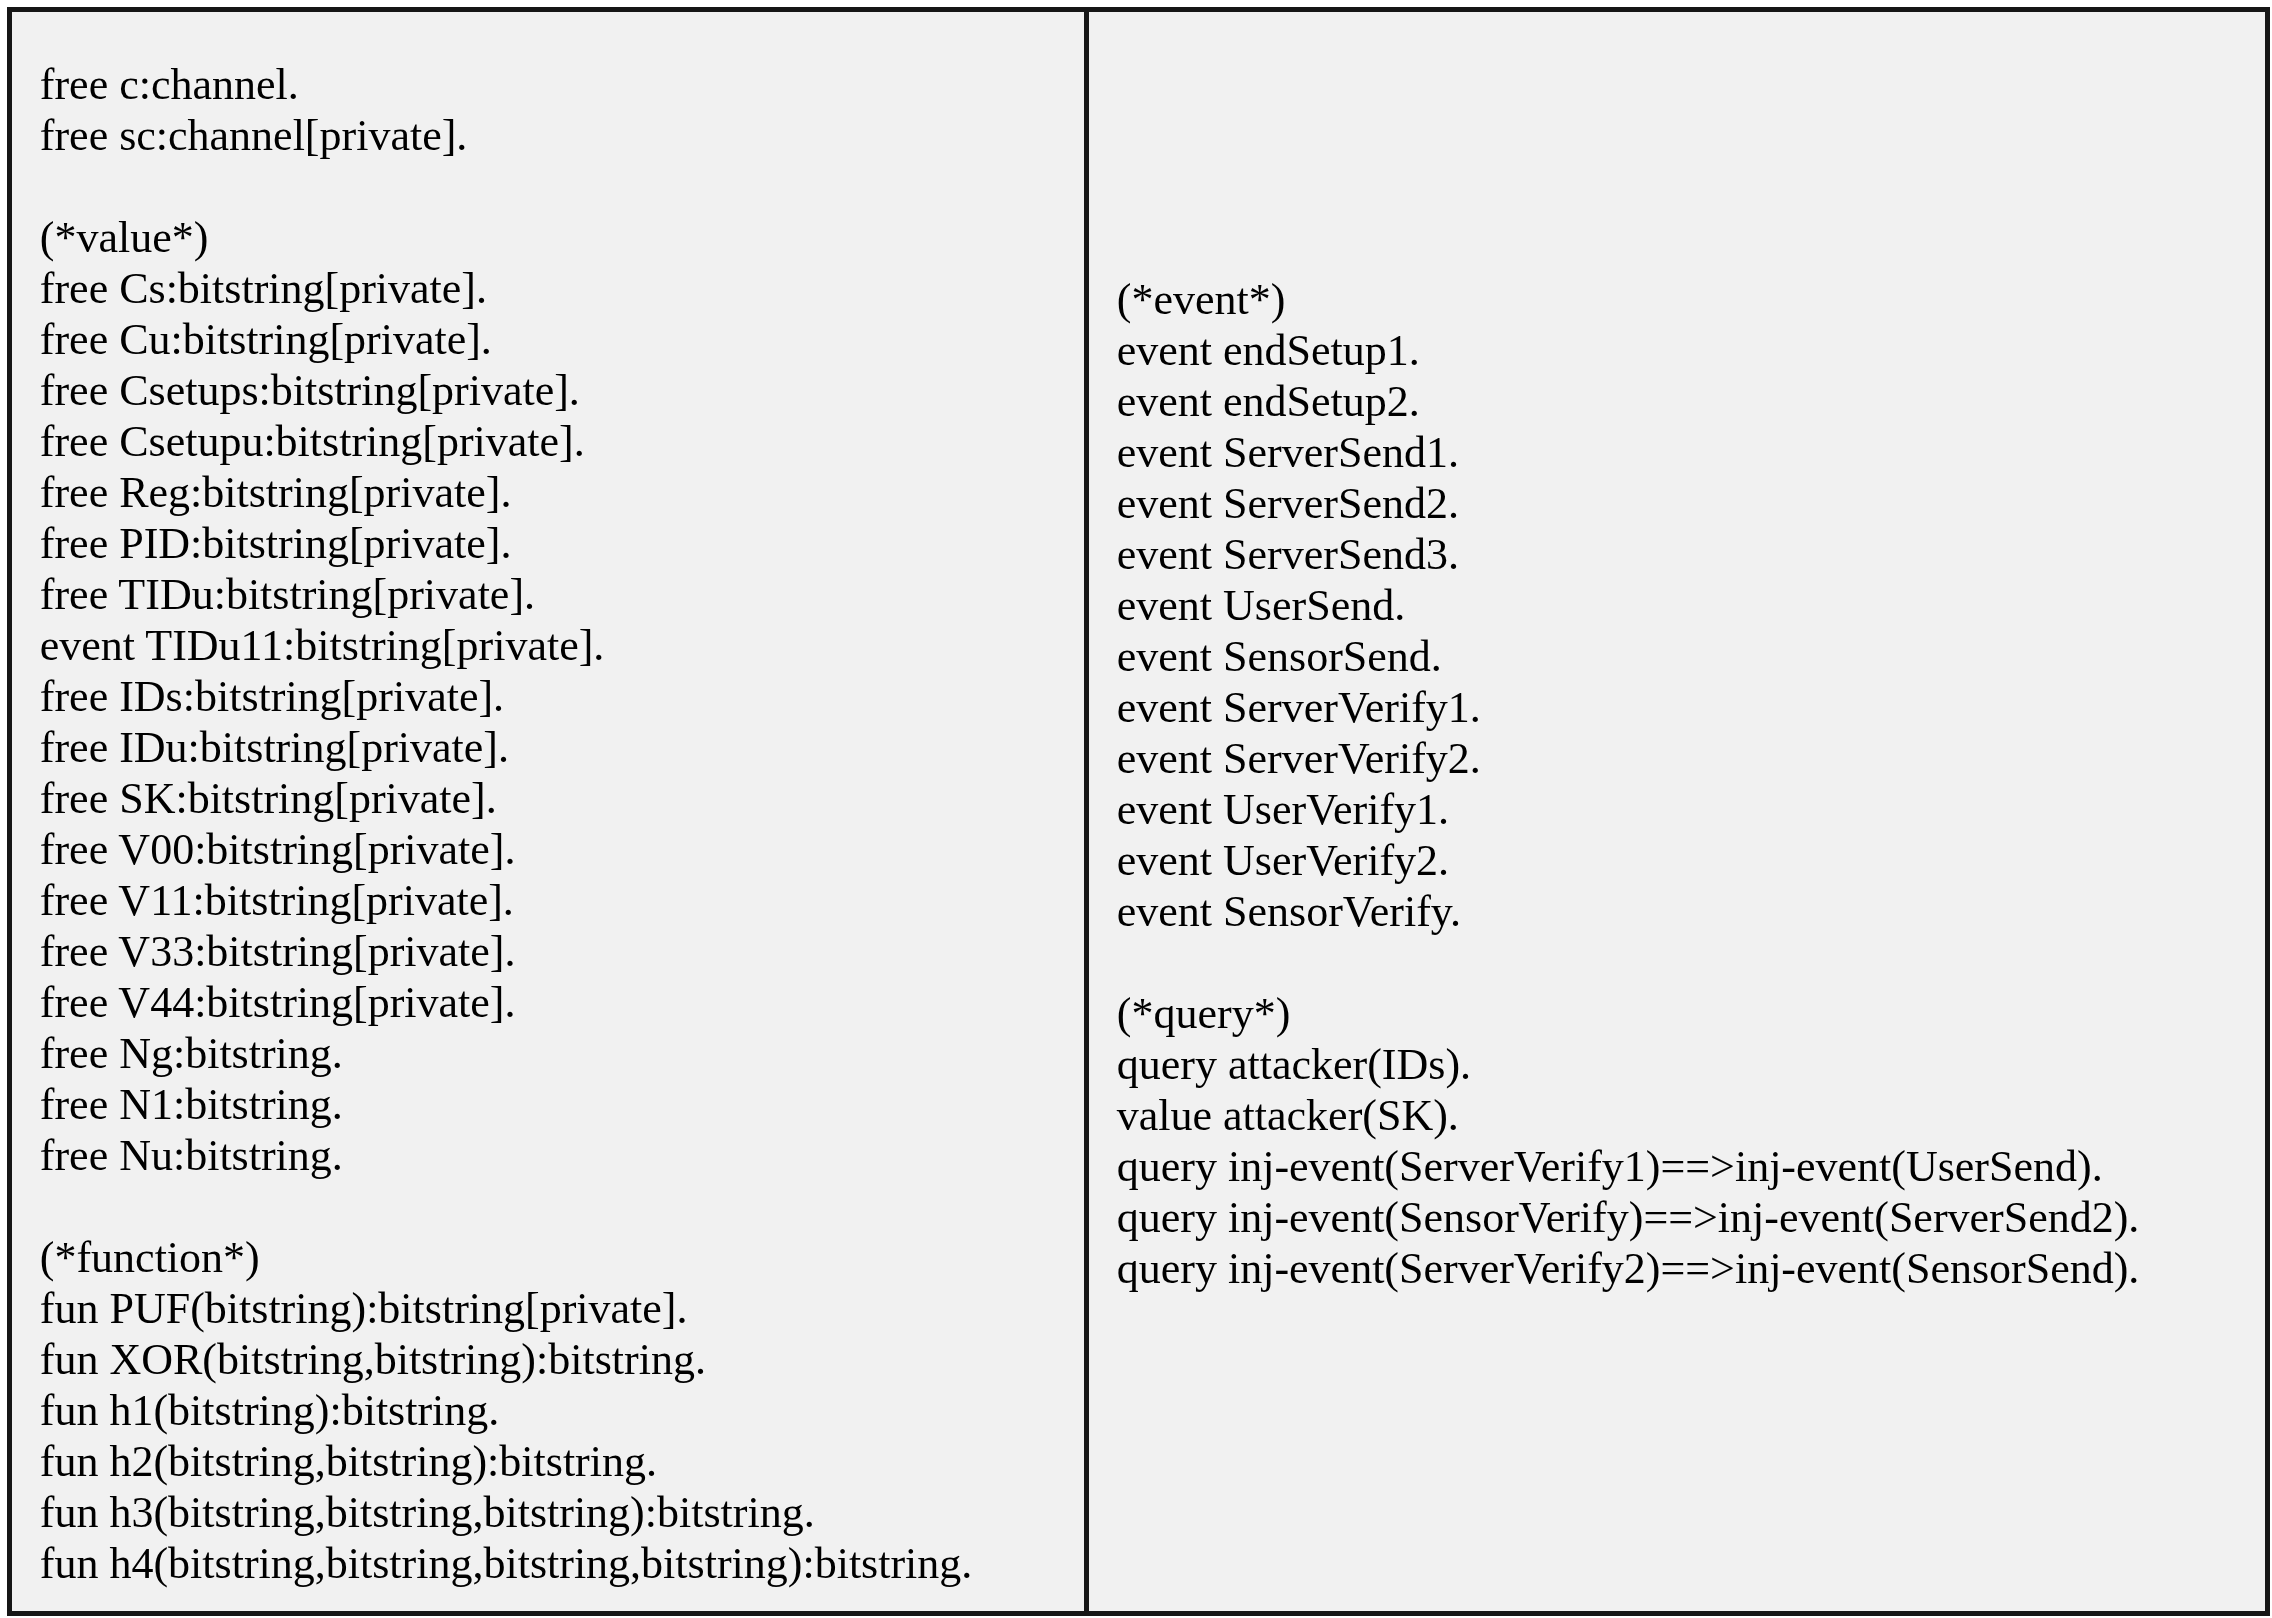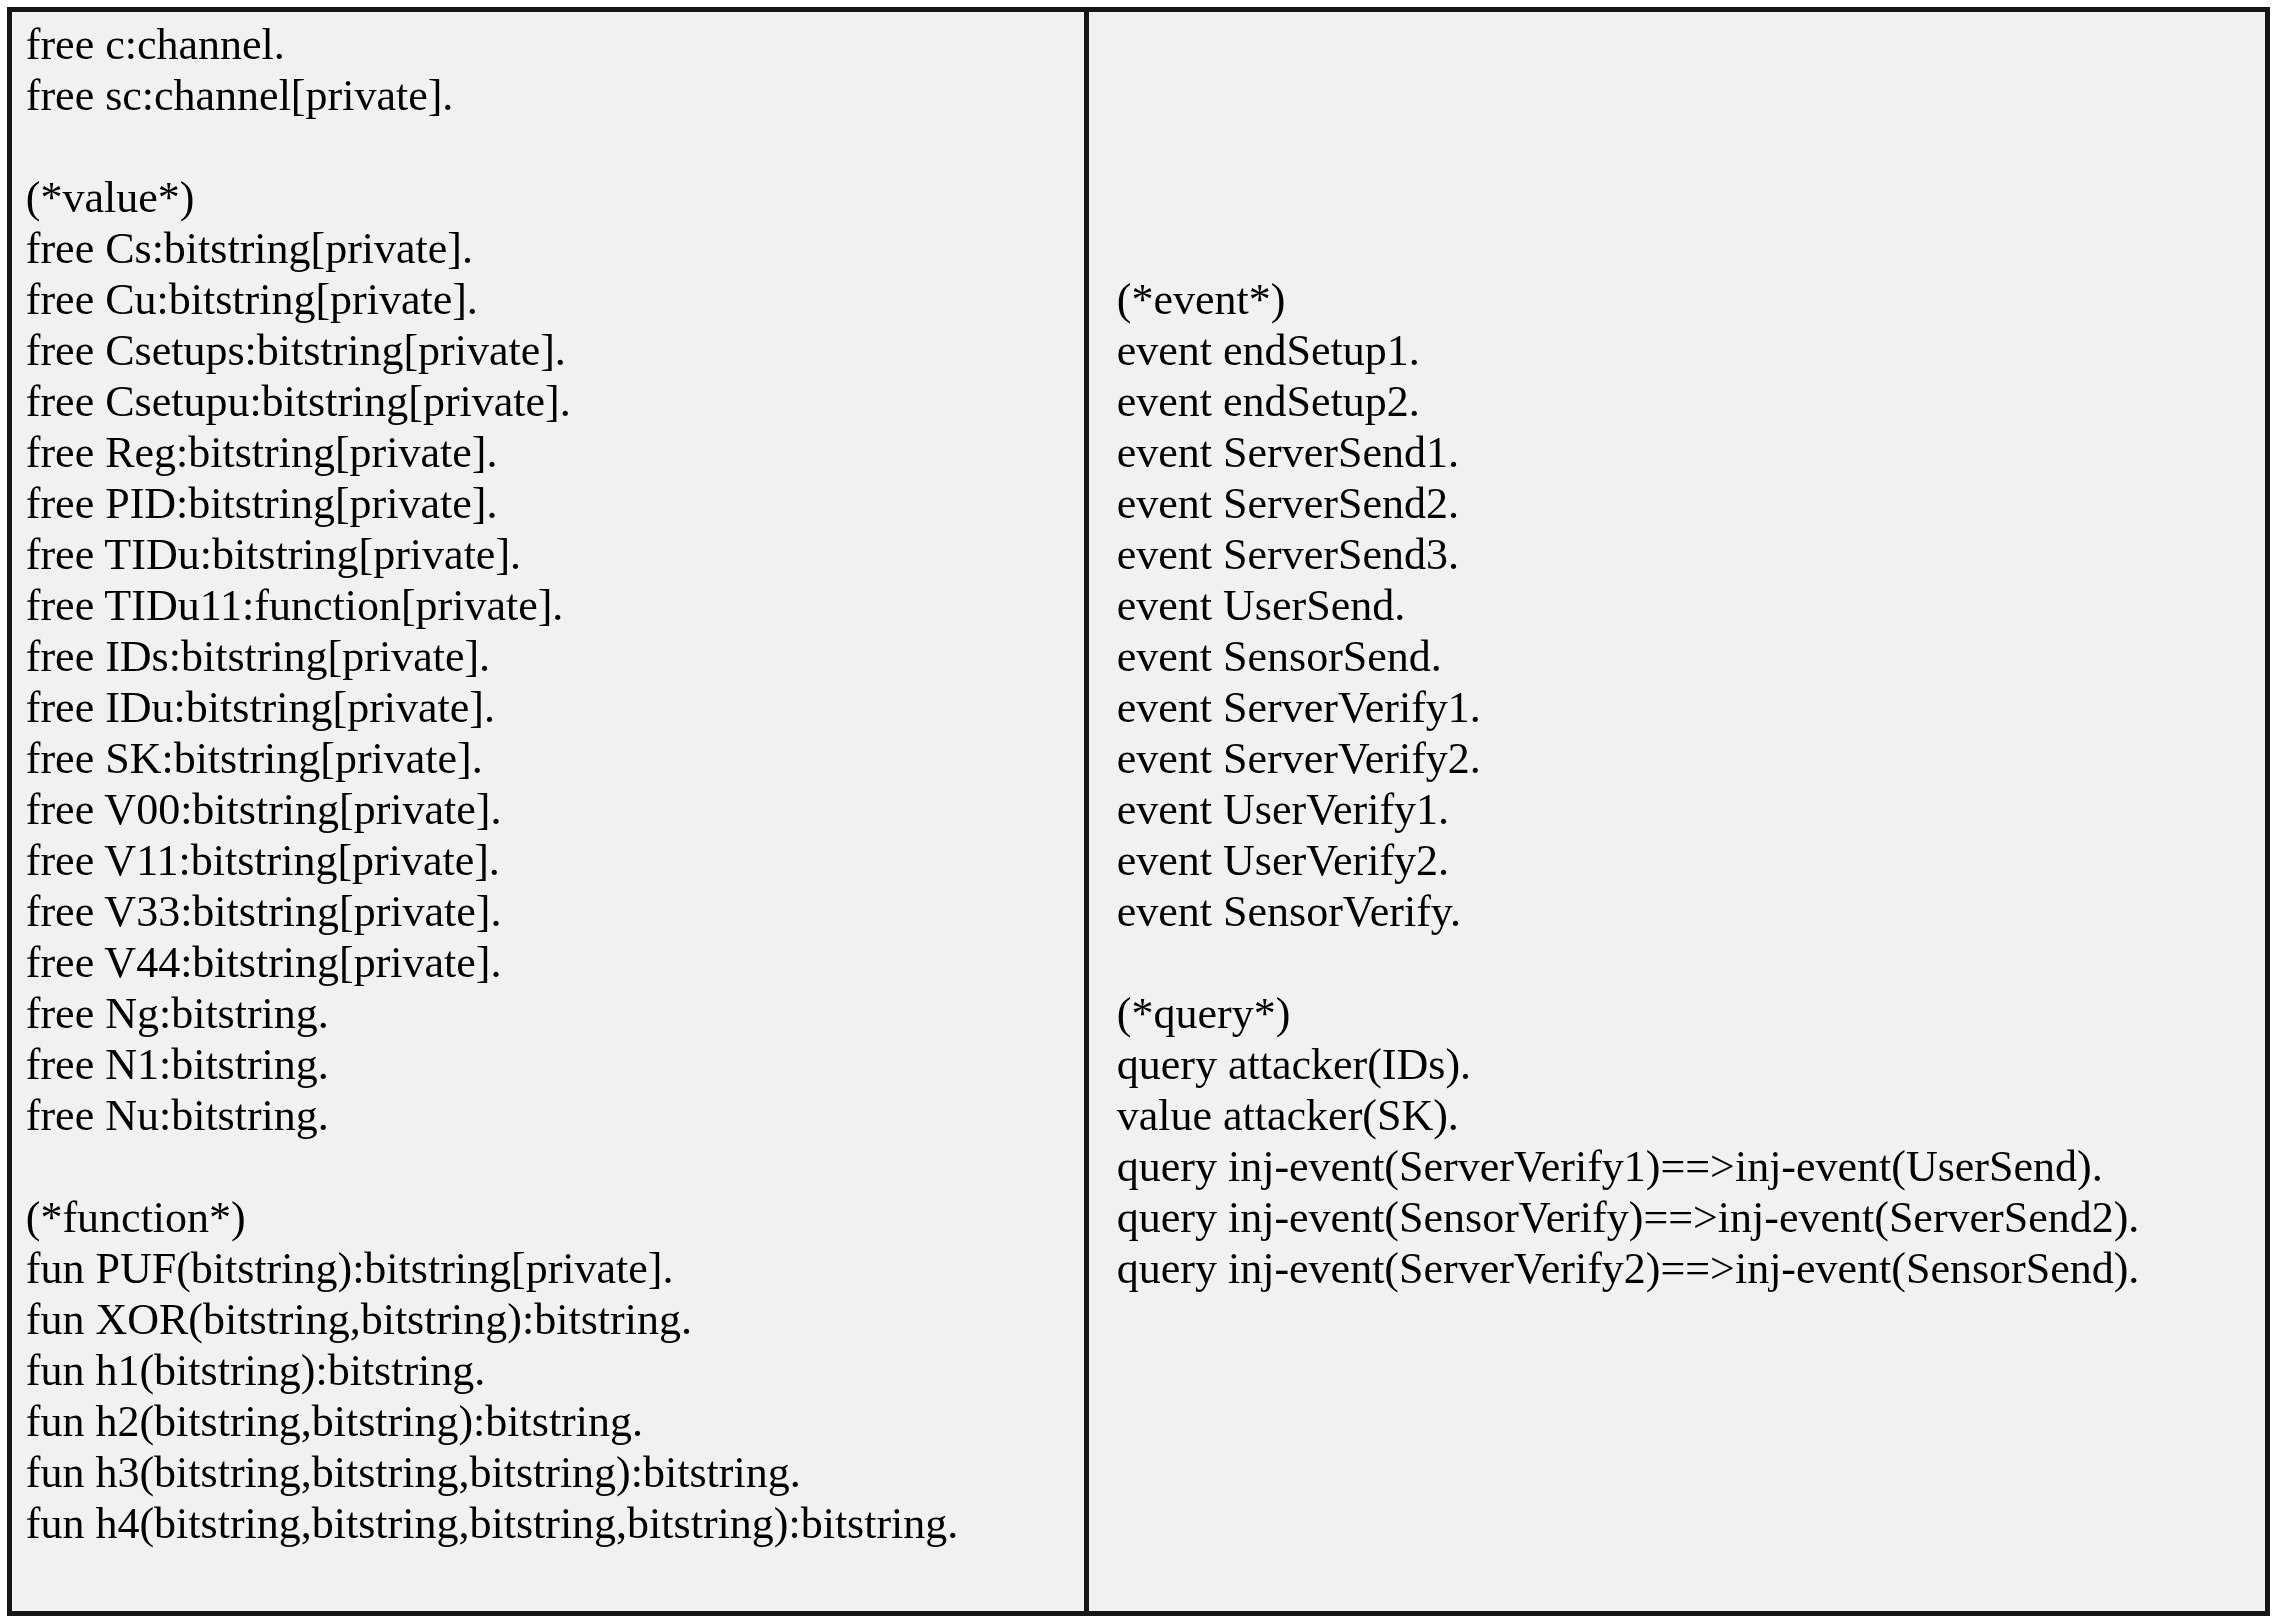--- a/index.html
+++ b/index.html
@@ -27,21 +27,22 @@
     box-sizing: border-box;
   }
   .code-col {
     box-sizing: border-box;
     padding-top: 7.6px;
     overflow: hidden;
   }
   .code-col.left {
     width: 1072px;
     flex: 0 0 1072px;
-    padding-left: 14px;
+    padding-left: 28px;
+    margin-top: 40px;
   }
   .code-col.right {
     flex: 1 1 auto;
     border-left: 5.3px solid #161616;
     padding-left: 28px;
   }
   .code-line {
     height: 51px;
     line-height: 51px;
     font-size: 44px;
@@ -58,21 +59,21 @@
       <div class="code-line">free sc:channel[private].</div>
       <div class="code-line">&nbsp;</div>
       <div class="code-line">(*value*)</div>
       <div class="code-line">free Cs:bitstring[private].</div>
       <div class="code-line">free Cu:bitstring[private].</div>
       <div class="code-line">free Csetups:bitstring[private].</div>
       <div class="code-line">free Csetupu:bitstring[private].</div>
       <div class="code-line">free Reg:bitstring[private].</div>
       <div class="code-line">free PID:bitstring[private].</div>
       <div class="code-line">free TIDu:bitstring[private].</div>
-      <div class="code-line">free TIDu11:function[private].</div>
+      <div class="code-line">event TIDu11:bitstring[private].</div>
       <div class="code-line">free IDs:bitstring[private].</div>
       <div class="code-line">free IDu:bitstring[private].</div>
       <div class="code-line">free SK:bitstring[private].</div>
       <div class="code-line">free V00:bitstring[private].</div>
       <div class="code-line">free V11:bitstring[private].</div>
       <div class="code-line">free V33:bitstring[private].</div>
       <div class="code-line">free V44:bitstring[private].</div>
       <div class="code-line">free Ng:bitstring.</div>
       <div class="code-line">free N1:bitstring.</div>
       <div class="code-line">free Nu:bitstring.</div>

